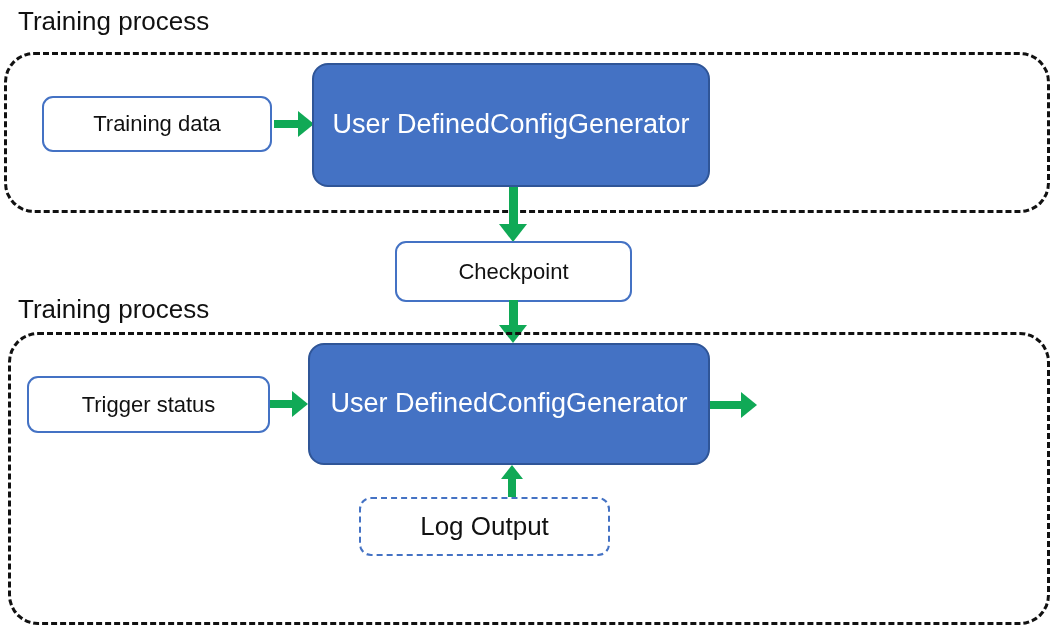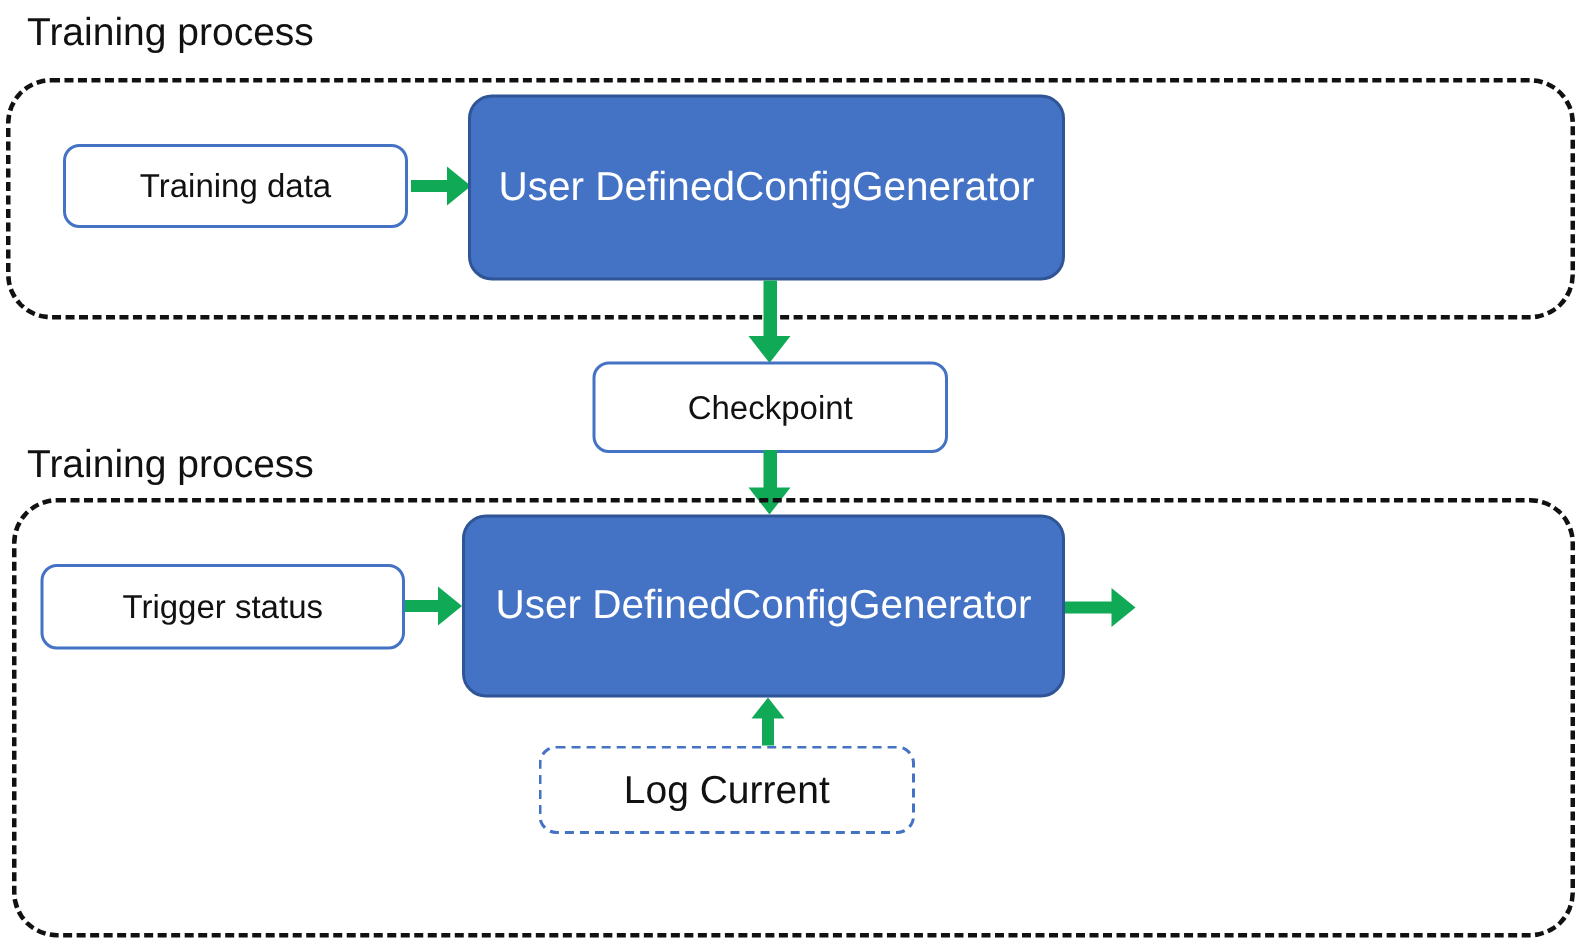--- a/index.html
+++ b/index.html
@@ -129,21 +129,21 @@
     <span>User Defined</span>
     <span>ConfigGenerator</span>
   </div>
 
   <div class="arrow" style="left:710px; top:392px; width:47px; height:26px;">
     <div class="shaft" style="left:0; top:9px; width:33px; height:8px;"></div>
     <div class="head head-right" style="left:31px; top:0;"></div>
   </div>
 
 
-  <div class="trigger-dashed" style="left:359px; top:497px; width:247px; height:55px; z-index:2;">Log Current</div>
+  <div class="trigger-dashed" style="left:359px; top:497px; width:247px; height:55px; z-index:2;">Log Output</div>
 
 
   <div class="arrow" style="left:501px; top:465px; width:22px; height:32px; z-index:2;">
     <div class="head head-up" style="left:0; top:0;"></div>
     <div class="shaft" style="left:7px; top:12px; width:8px; height:20px;"></div>
   </div>
 
 </div>
 
 </body></html>

